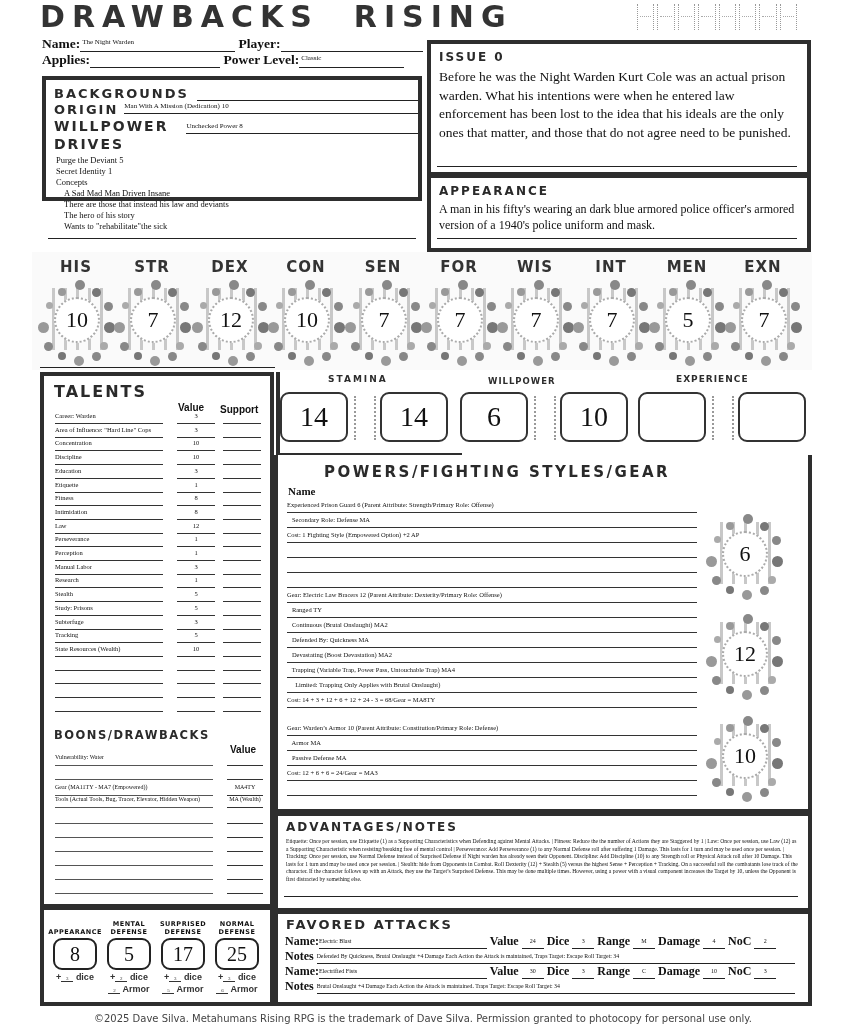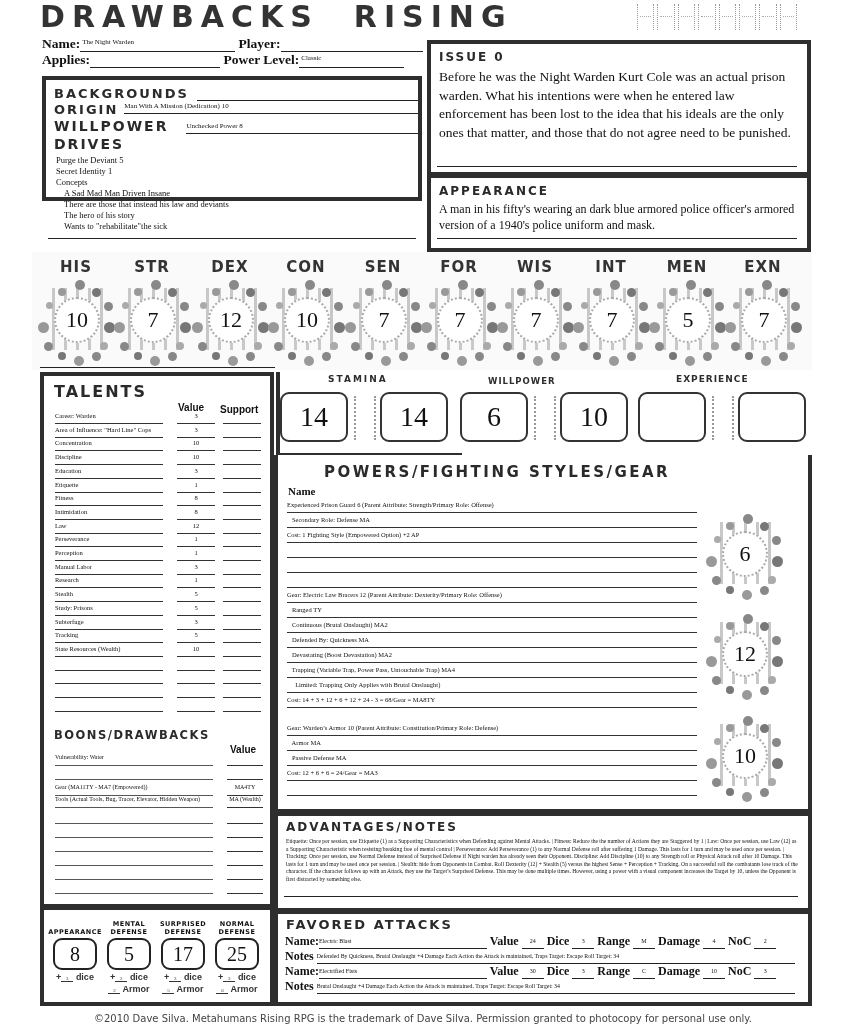--- a/index.html
+++ b/index.html
@@ -646,13 +646,13 @@
 <div class="frame" style="left:274px;top:910px;width:538px;height:96px">
   <div class="abs sect-h" style="left:8px;top:3px;font-size:13px">FAVORED ATTACKS</div>
 </div>
 <div id="attacks">
     <div class="atk" style="top: 934px;"><span>Name:</span><span class="u" style="width:168px;text-align:left">Electric Blast</span> <span>Value</span> <span class="u" style="width:22px">24</span> <span>Dice</span> <span class="u" style="width:22px">3</span> <span>Range</span> <span class="u" style="width:22px">M</span> <span>Damage</span> <span class="u" style="width:22px">4</span> <span>NoC</span> <span class="u" style="width:22px">2</span></div>
     <div class="atk" style="top: 949px;"><span>Notes</span> <span class="u" style="width:478px;text-align:left;font-size:5.8px">Defended By Quickness, Brutal Onslaught +4 Damage Each Action the Attack is maintained, Traps Target: Escape Roll Target: 34</span></div>
     <div class="atk" style="top: 964px;"><span>Name:</span><span class="u" style="width:168px;text-align:left">Electrified Fists</span> <span>Value</span> <span class="u" style="width:22px">30</span> <span>Dice</span> <span class="u" style="width:22px">3</span> <span>Range</span> <span class="u" style="width:22px">C</span> <span>Damage</span> <span class="u" style="width:22px">10</span> <span>NoC</span> <span class="u" style="width:22px">3</span></div>
     <div class="atk" style="top: 979px;"><span>Notes</span> <span class="u" style="width:478px;text-align:left;font-size:5.8px">Brutal Onslaught +4 Damage Each Action the Attack is maintained. Traps Target: Escape Roll Target: 34</span></div>
   </div>
 
-<div class="abs" style="left:0;width:846px;top:1013px;text-align:center;font-family:'DejaVu Sans',sans-serif;font-size:10px;color:#444">©2010 Dave Silva. Metahumans Rising RPG is the trademark of Dave Silva. Permission granted to photocopy for personal use only.</div>
+<div class="abs" style="left:0;width:846px;top:1013px;text-align:center;font-family:'DejaVu Sans',sans-serif;font-size:10px;color:#444">©2025 Dave Silva. Metahumans Rising RPG is the trademark of Dave Silva. Permission granted to photocopy for personal use only.</div>
 
 </body></html>

